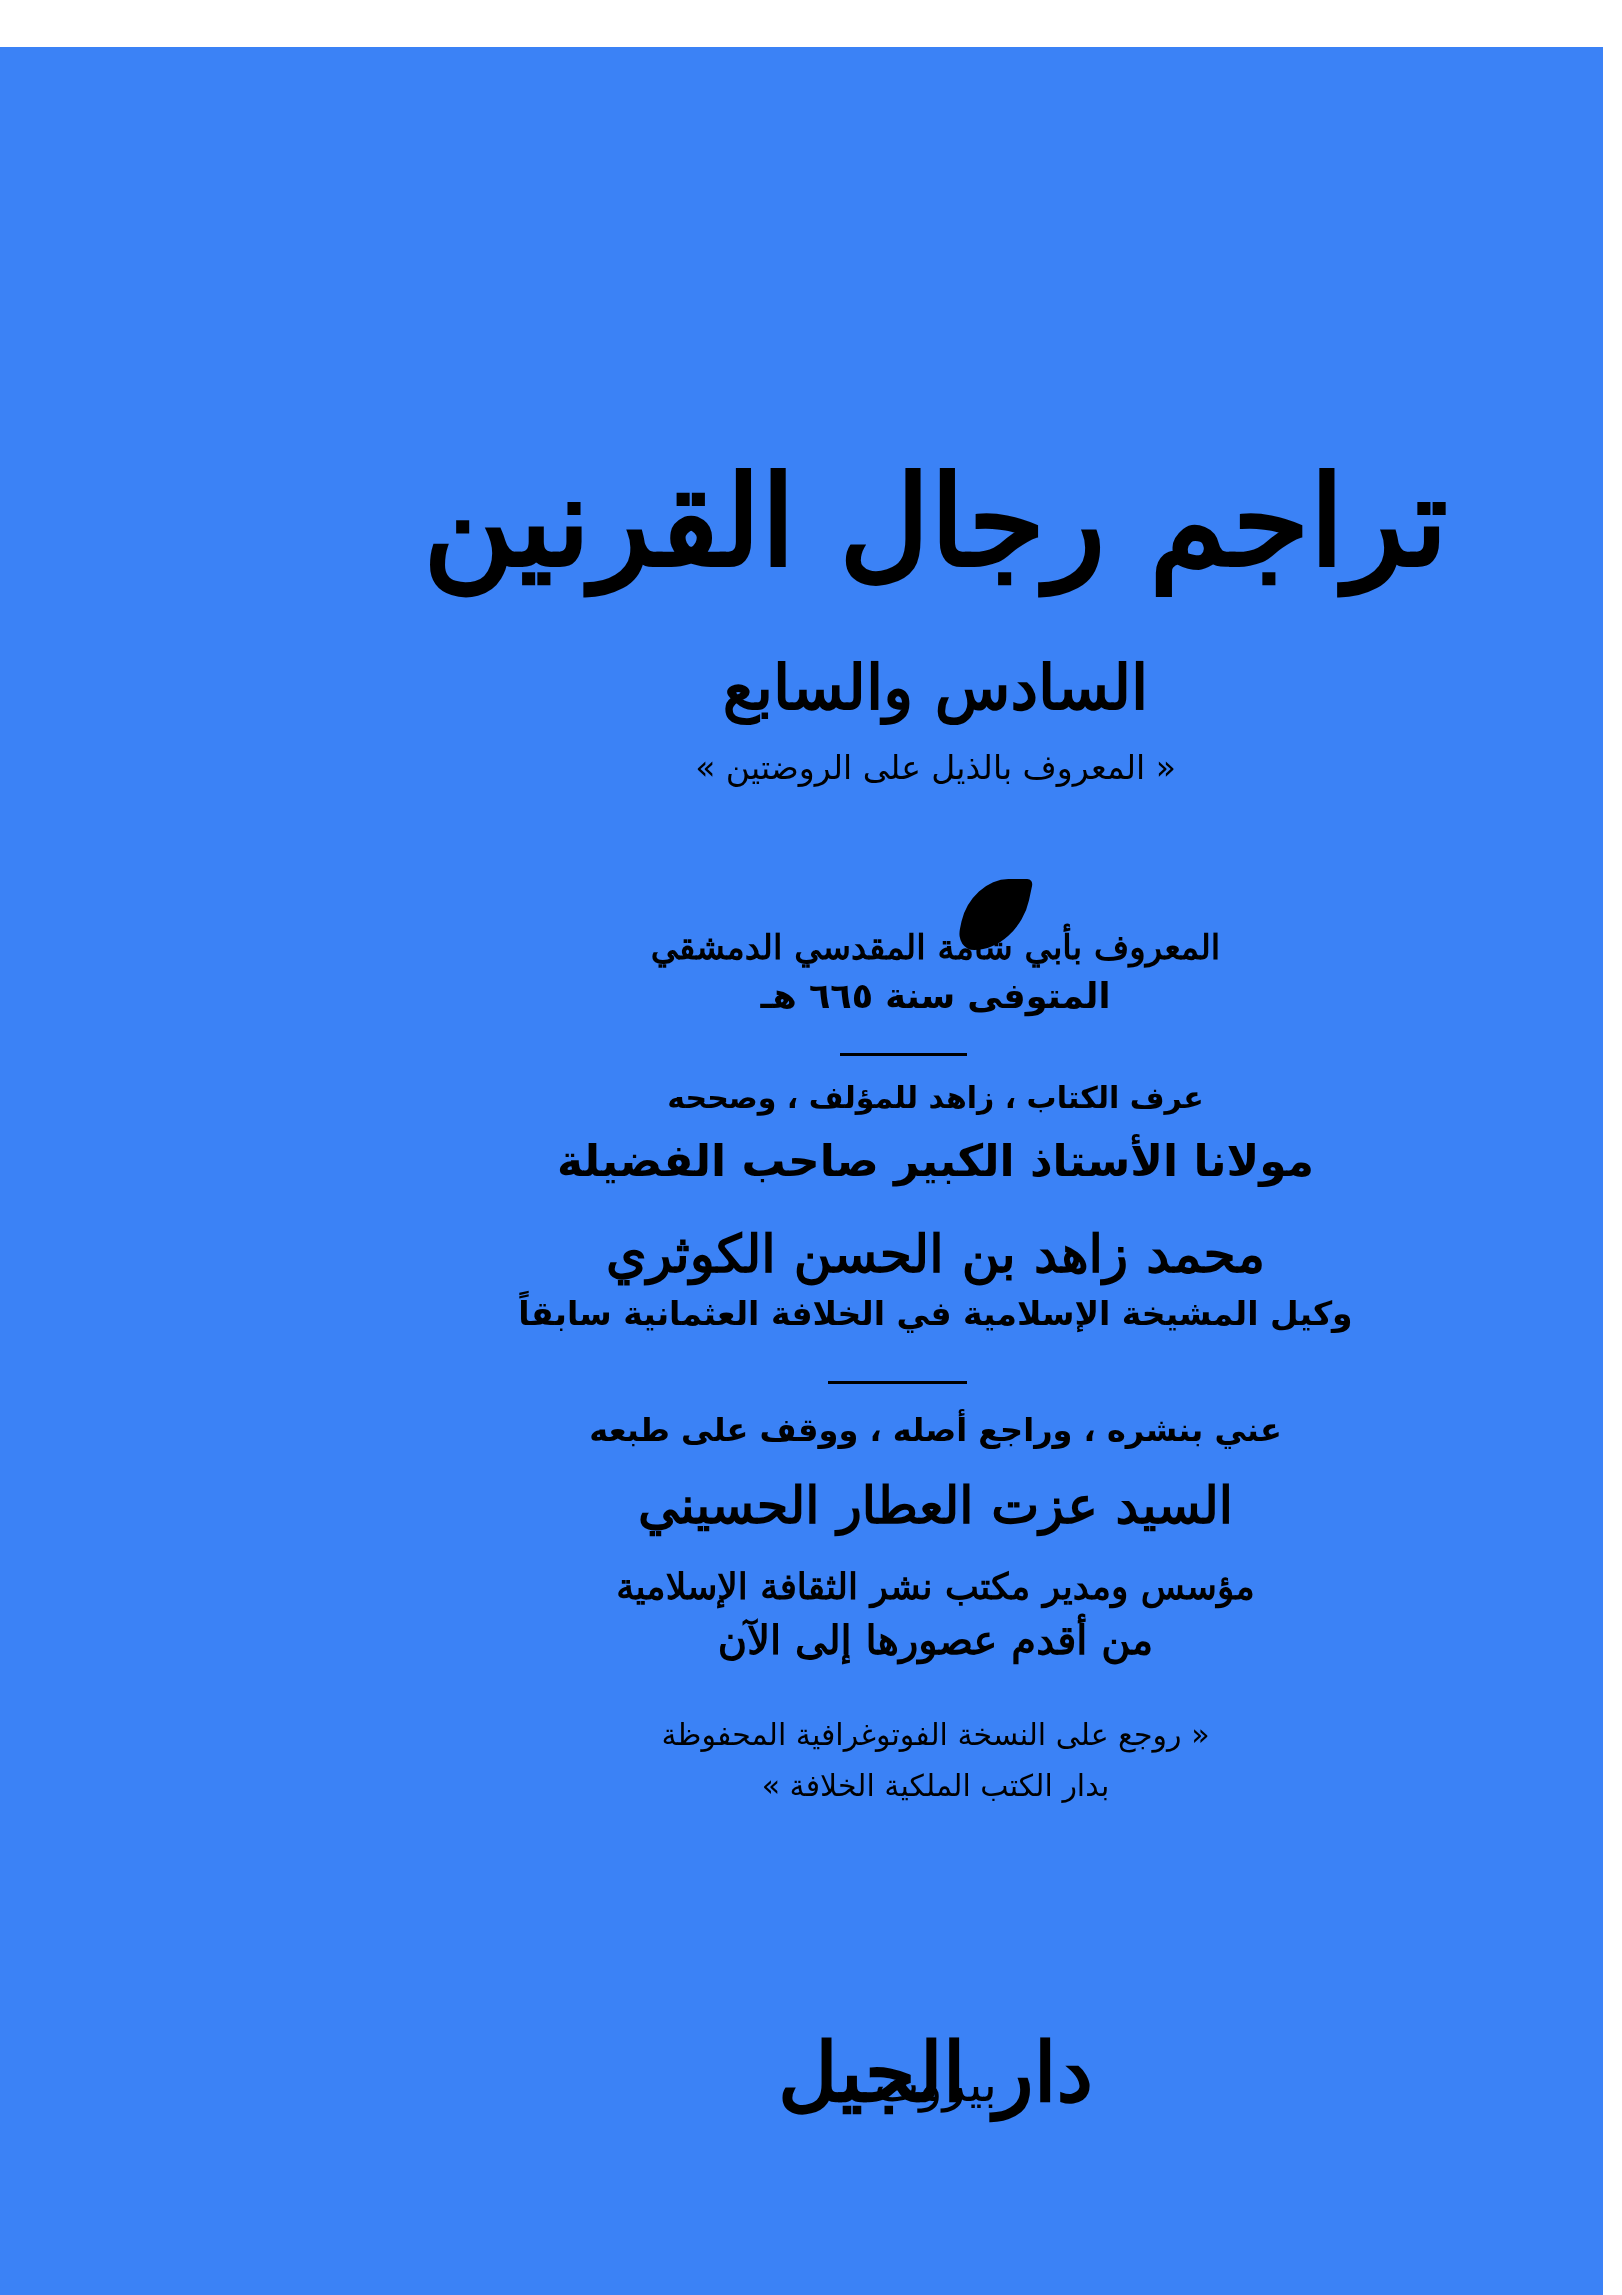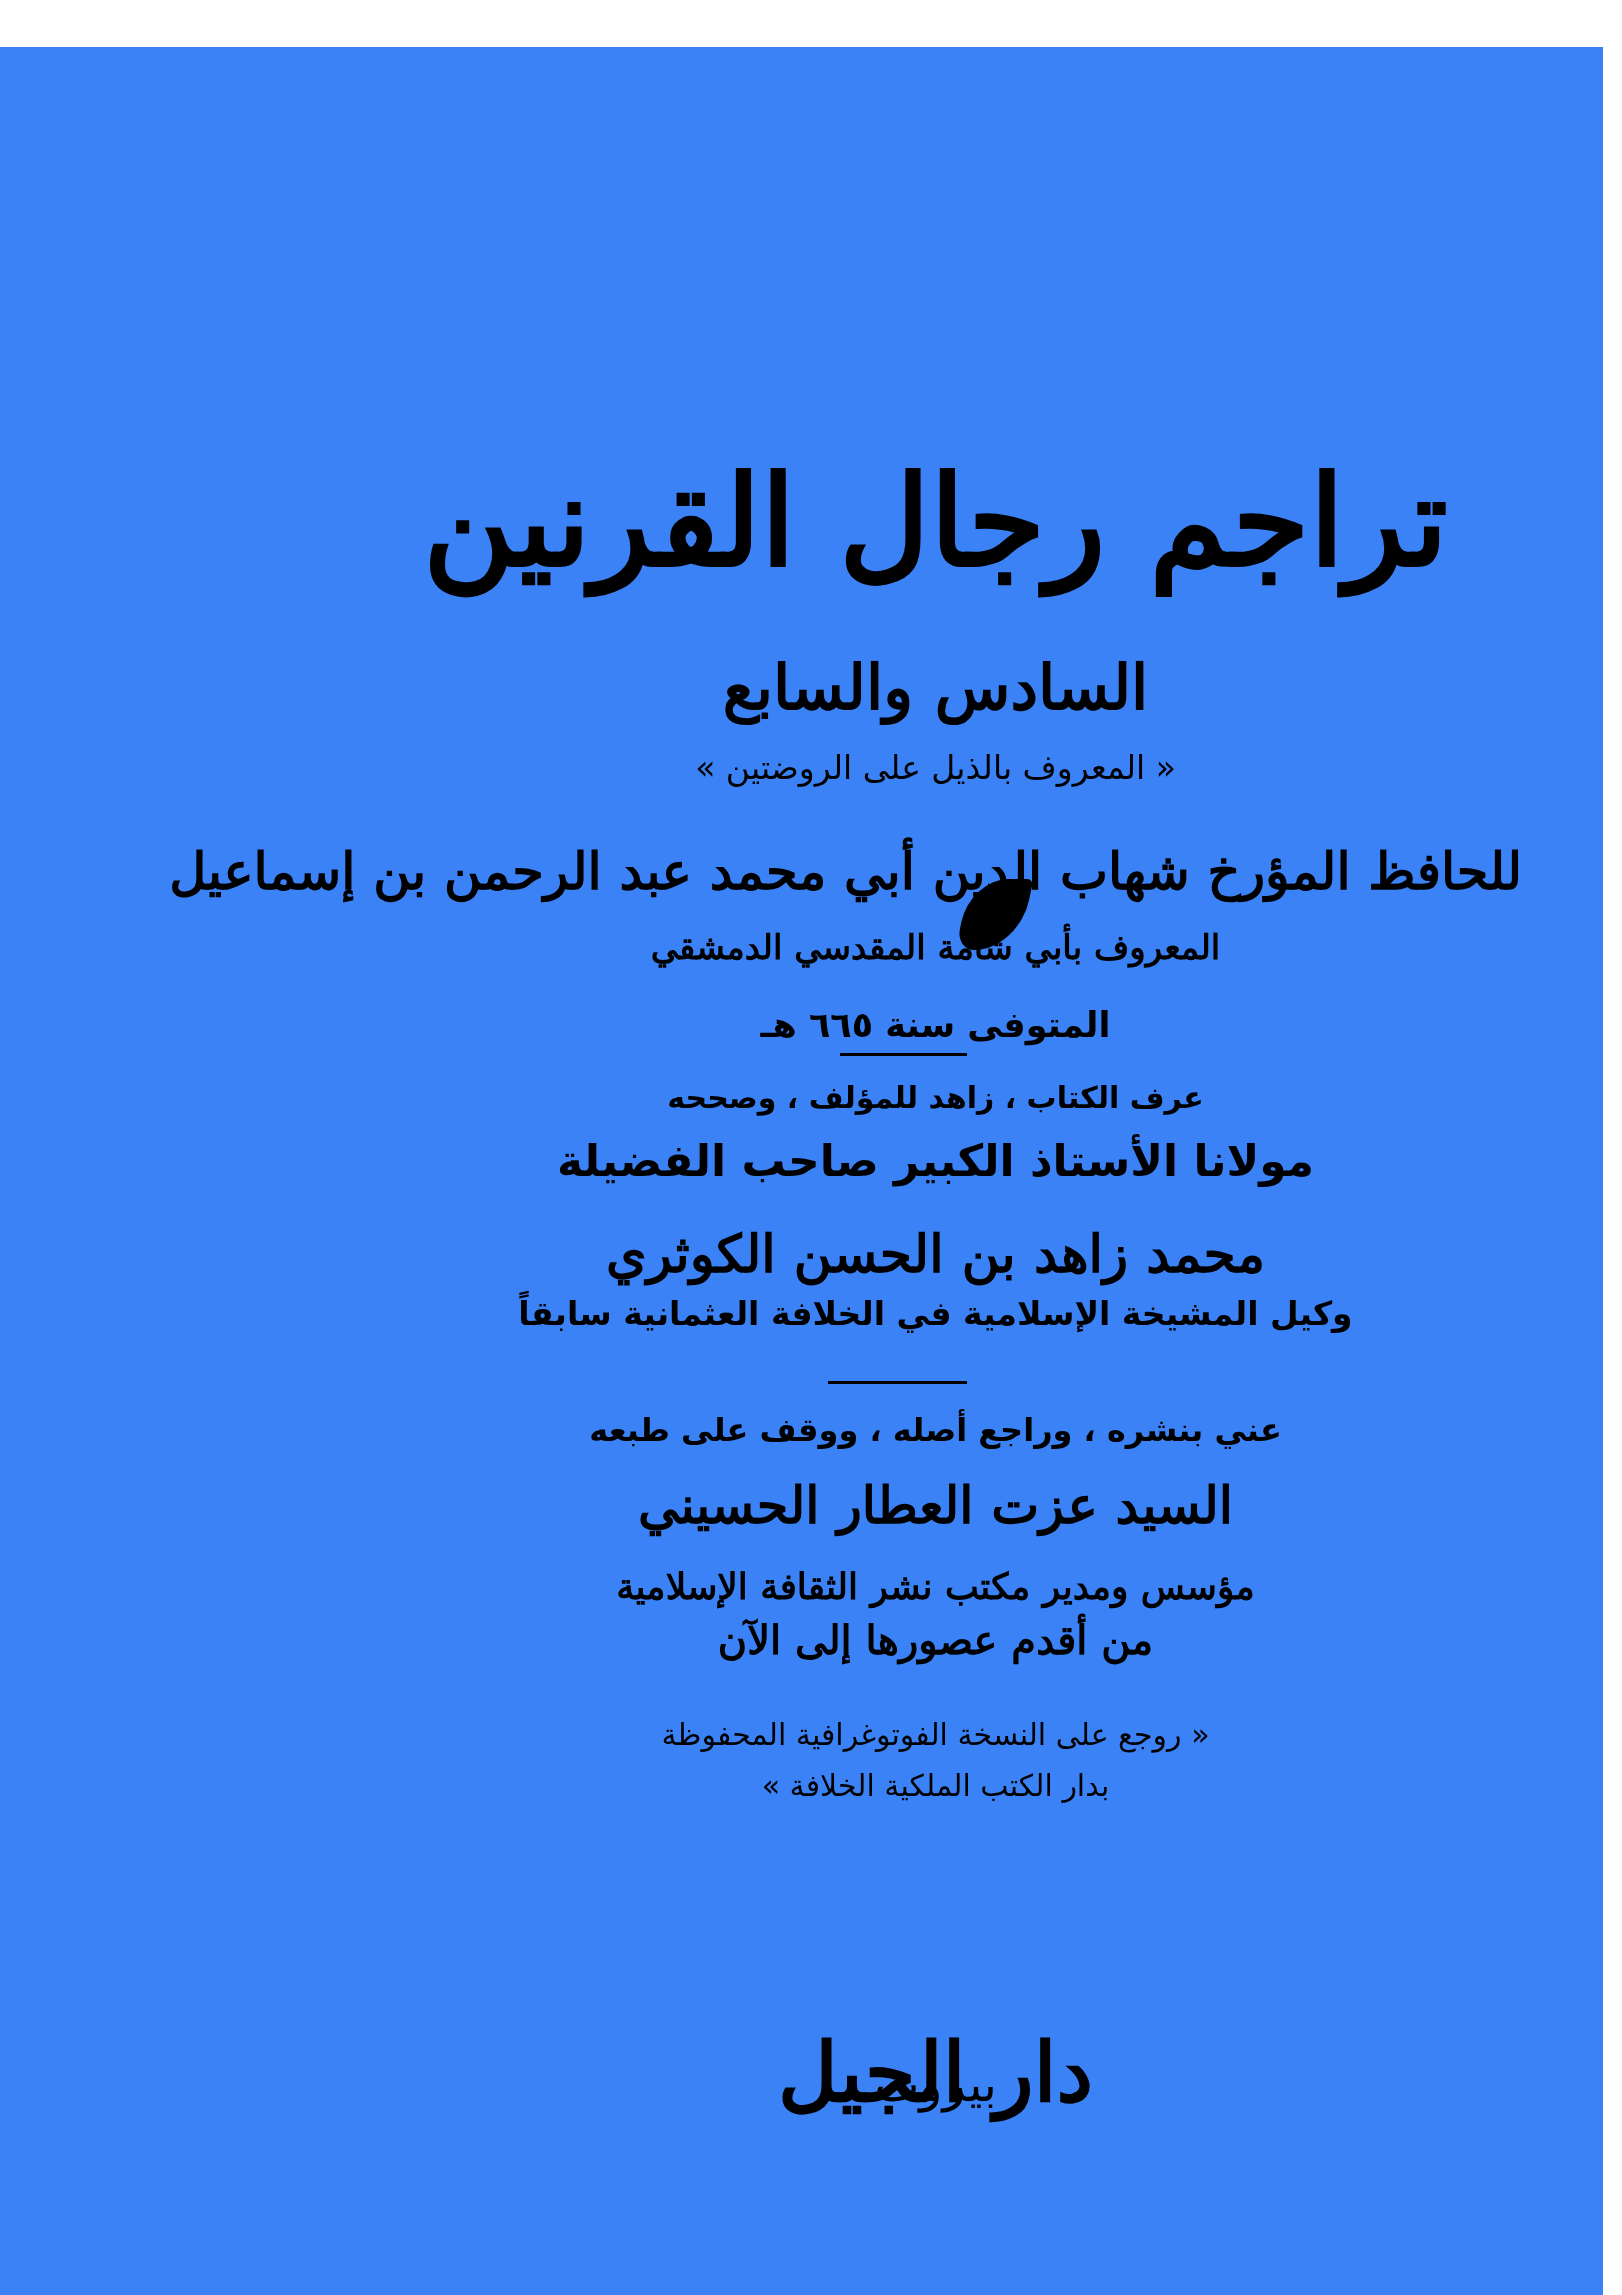--- a/index.html
+++ b/index.html
@@ -55,21 +55,21 @@
       font-size: 51px;
       font-weight: bold;
     }
     .author-2 {
       top: 883px;
       font-family: "DejaVu Serif", serif;
       font-size: 34px;
       font-weight: bold;
     }
     .died {
-      top: 961px;
+      top: 932px;
       font-size: 35px;
       font-weight: bold;
       text-align: center;
     }
     .divider {
       position: absolute;
       height: 3.2px;
       background: #000000;
     }
     .divider-1 { top: 1006px; left: 840px; width: 127px; }
@@ -150,21 +150,20 @@
   </style>
 </head>
 <body>
 
 <div class="page">
 
   <div class="line title">تراجم رجال القرنين</div>
   <div class="line centuries">السادس والسابع</div>
   <div class="line known-as">« المعروف بالذيل على الروضتين »</div>
 
-  <div class="line author-1">للحافظ المؤرخ شهاب الدين أبي محمد عبد الرحمن بن إسماعيل</div>
   <div class="ink-blot"></div>
   <div class="line author-2">المعروف بأبي شامة المقدسي الدمشقي</div>
   <div class="line died">المتوفى سنة ٦٦٥ هـ</div>
 
   <div class="divider divider-1"></div>
 
   <div class="line intro-1">عرف الكتاب ، زاهد للمؤلف ، وصححه</div>
   <div class="line master">مولانا الأستاذ الكبير صاحب الفضيلة</div>
   <div class="line editor-name">محمد زاهد بن الحسن الكوثري</div>
   <div class="line editor-role">وكيل المشيخة الإسلامية في الخلافة العثمانية سابقاً</div>

